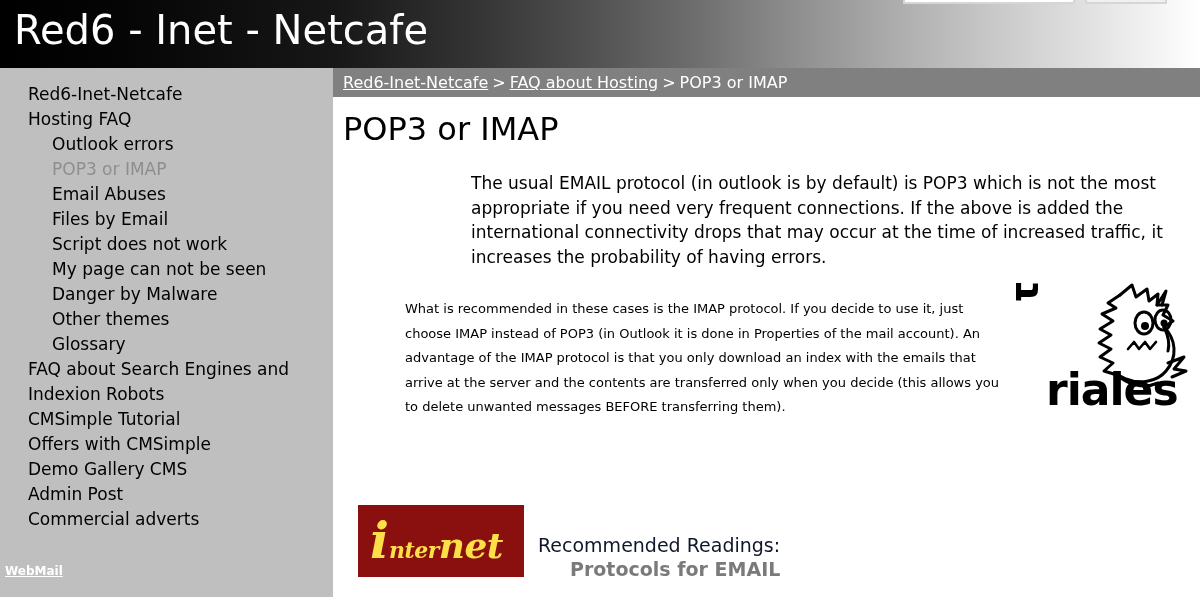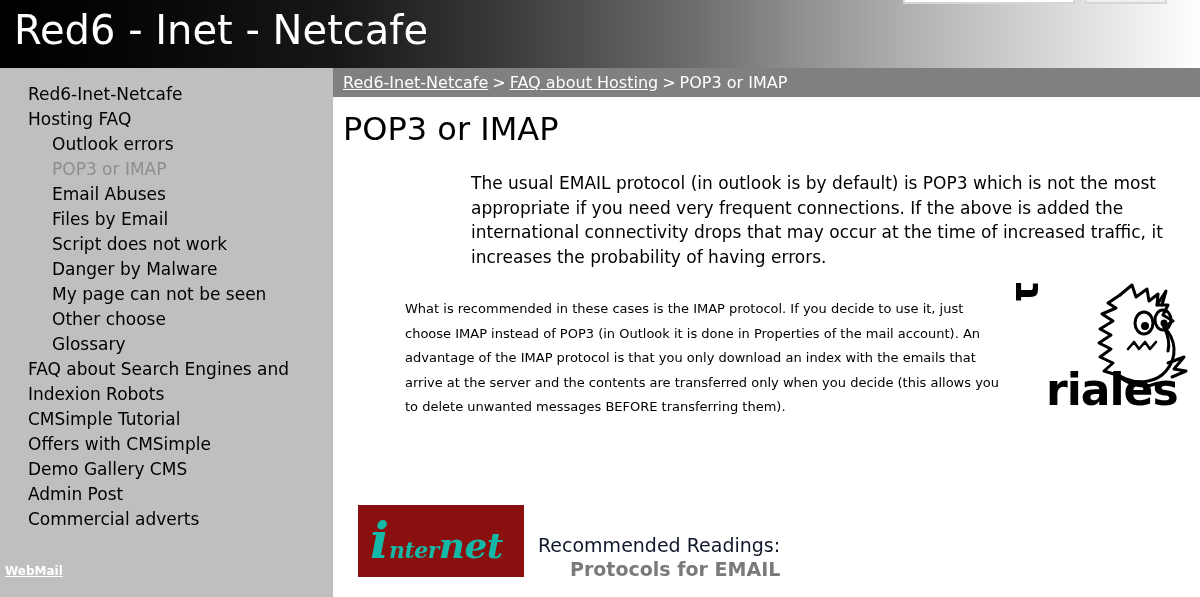--- a/index.html
+++ b/index.html
@@ -250,21 +250,21 @@
     top: 0;
     width: 166px;
     height: 72px;
     background: #8a0f0f;
     overflow: hidden;
   }
   .internet-word {
     position: absolute;
     left: 12px;
     top: 6px;
-    color: #14b8a6;
+    color: #fde047;
     font-family: "DejaVu Serif", "Liberation Serif", serif;
     font-style: italic;
     white-space: nowrap;
   }
   .iw-i {
     font-size: 50px;
     font-weight: bold;
     line-height: 60px;
     vertical-align: baseline;
   }
@@ -315,23 +315,23 @@
   <div class="sidebar">
     <div class="sidebar-inner">
       <ul class="nav-list">
         <li class="nav-item">Red6-Inet-Netcafe</li>
         <li class="nav-item">Hosting FAQ</li>
         <li class="nav-item level2">Outlook errors</li>
         <li class="nav-item level2 current">POP3 or IMAP</li>
         <li class="nav-item level2">Email Abuses</li>
         <li class="nav-item level2">Files by Email</li>
         <li class="nav-item level2">Script does not work</li>
+        <li class="nav-item level2">My page can not be seen</li>
         <li class="nav-item level2">Danger by Malware</li>
-        <li class="nav-item level2">My page can not be seen</li>
-        <li class="nav-item level2">Other choose</li>
+        <li class="nav-item level2">Other themes</li>
         <li class="nav-item level2">Glossary</li>
         <li class="nav-item wrap">FAQ about Search Engines and Indexion Robots</li>
         <li class="nav-item">CMSimple Tutorial</li>
         <li class="nav-item">Offers with CMSimple</li>
         <li class="nav-item">Demo Gallery CMS</li>
         <li class="nav-item">Admin Post</li>
         <li class="nav-item">Commercial adverts</li>
       </ul>
       <div class="webmail-wrap">
         <span class="webmail">WebMail</span>

